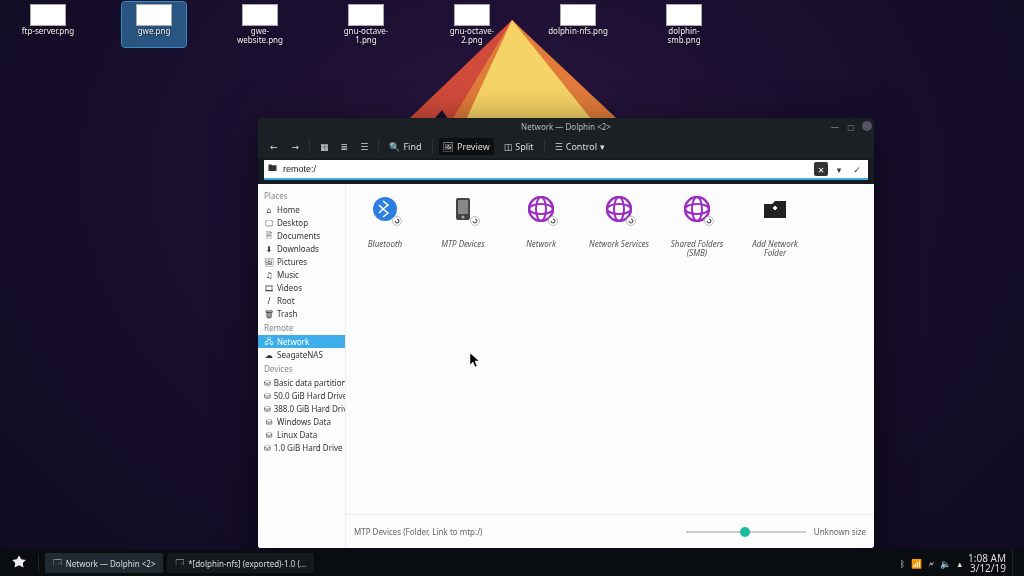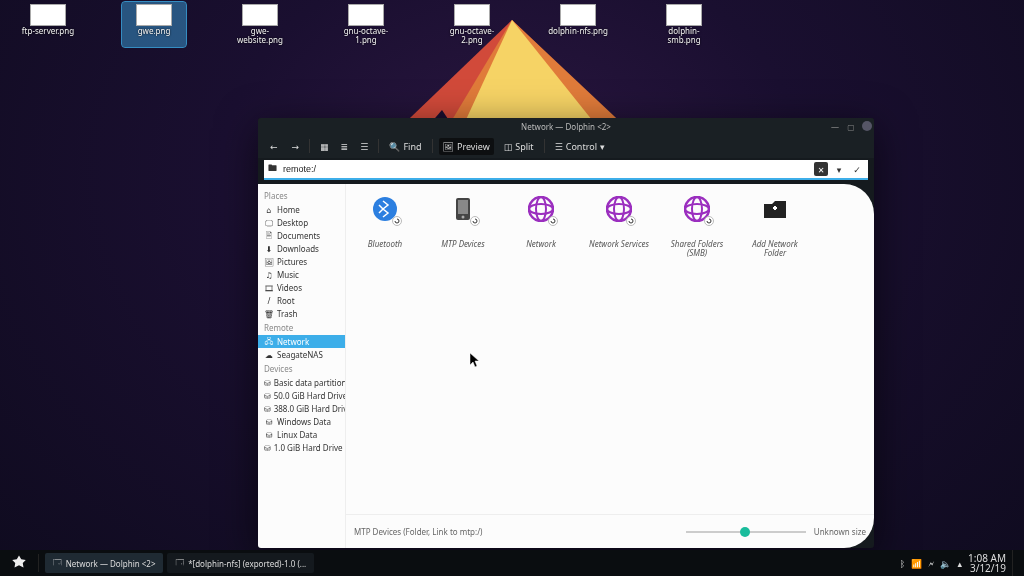--- a/index.html
+++ b/index.html
@@ -46,21 +46,21 @@
   .tb-btn { padding: 2px 4px; display:inline-flex; align-items:center; gap:3px; cursor:pointer; color:#ddd;}
   .tb-btn.active { background:#0d0f11; border-radius:2px; }
   .tb-sep { width:1px; height:14px; background:#333; }
   .locationbar {
     height: 20px; background: #fff; margin: 2px 6px 4px 6px;
     display: flex; align-items: center; padding: 0 4px; gap: 4px; color:#333; font-size:9px;
     border-bottom: 2px solid #3daee9;
   }
   .locationbar input { flex:1; border:none; outline:none; font-size:9px; padding:2px; color:#222;}
   .loc-btn { width:14px; height:14px; display:inline-flex; align-items:center; justify-content:center; cursor:pointer; color:#333;}
-  .body { flex:1; display:flex; background:#fcfcfc; color:#222;border-radius:30px;}
+  .body { flex:1; display:flex; background:#fcfcfc; color:#222;}
   .sidebar { width:88px; background:#fcfcfc; padding:4px 0; border-right:1px solid #eee; overflow:hidden;}
   .sb-head { font-size:8px; color:#888; padding:2px 6px 2px 6px;}
   .sb-item { display:flex; align-items:center; gap:3px; padding:1px 6px; font-size:8px; color:#333; cursor:pointer; white-space:nowrap; overflow:hidden; text-overflow:ellipsis;}
   .sb-item.active { background:#3daee9; color:#fff; }
   .sb-ic { width:10px; height:10px; display:inline-flex; align-items:center; justify-content:center; }
   .mainpane { flex:1; display:flex; flex-direction:column; }
   .grid { flex:1; padding:8px 4px; display:flex; align-content:flex-start; flex-wrap:wrap; gap:4px 8px; }
   .item { width:70px; display:flex; flex-direction:column; align-items:center; gap:16px; cursor:pointer; padding:2px;}
   .item .ibox { width:30px; height:30px; display:flex; align-items:center; justify-content:center; position:relative;}
   .item .lbl { font-size:8px; font-style:italic; color:#555; text-align:center; line-height:1.1;}

